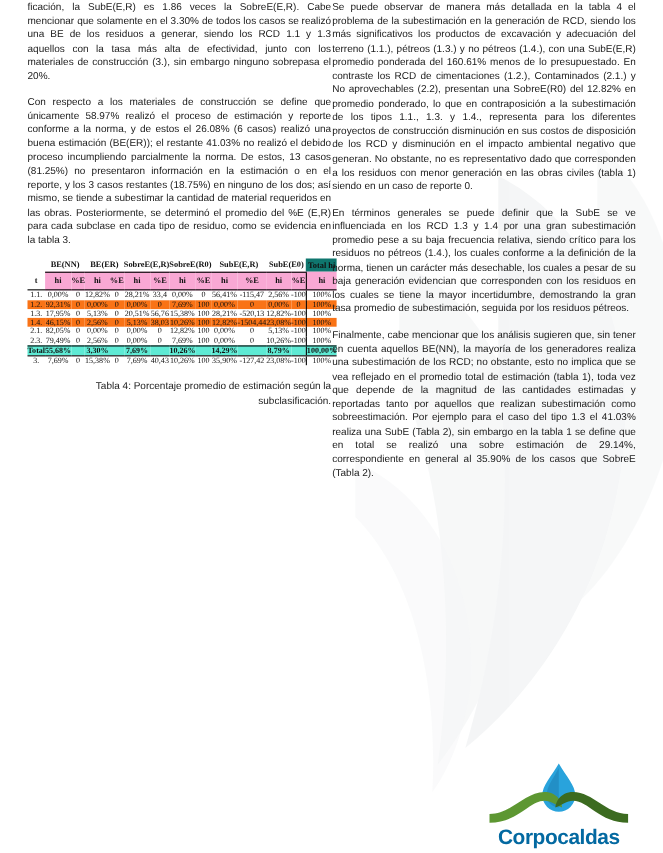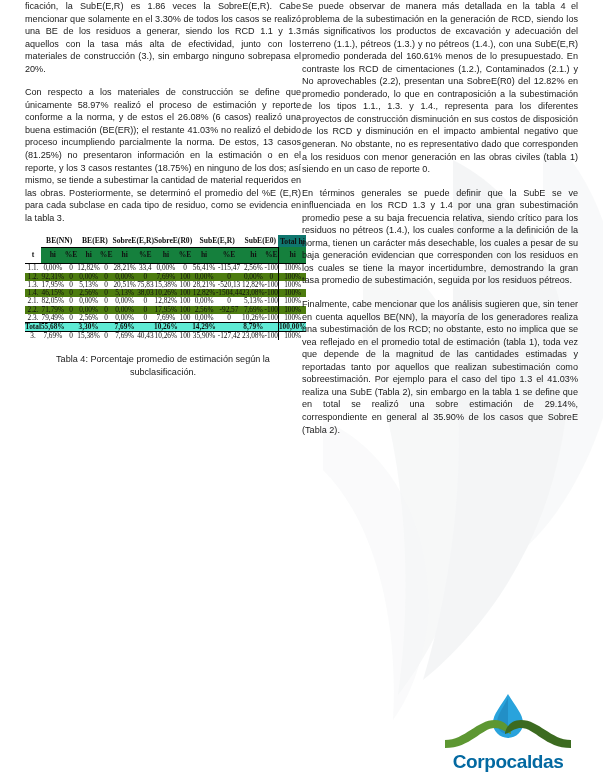--- a/index.html
+++ b/index.html
@@ -37,43 +37,43 @@
   }
   table.t4 th,table.t4 td{
     padding:0;text-align:center;vertical-align:middle;
     line-height:8.2px;
   }
   thead tr.grp th{
     font-weight:bold;font-size:7.6px;padding:2px 0 1px;
     border-bottom:1.1px solid #000;line-height:8.6px;
   }
   thead tr.sub th{
-    font-weight:bold;font-size:7.6px;background:#15803d;
+    font-weight:bold;font-size:7.6px;background:#f9a8d4;
     padding:3px 0 4px;line-height:8.6px;
     border-bottom:1.1px solid #000;
   }
   thead tr.grp th.tot,thead tr.sub th.tot{background:#0f766e;border-bottom:none;}
   thead tr.grp th.rowh,thead tr.sub th.rowh{background:#fff;}
   thead tr.sub th.rowh{border-bottom:1.1px solid #000;}
   thead tr.grp th.rowh{border-bottom:none;}
 
   tbody td{padding:4px 0 4px;border:none;}
-  tbody tr.shade td{background:#4d7c0f;}
+  tbody tr.shade td{background:#f97316;}
   tbody tr.total td{background:#5eead4;font-weight:bold;}
   tbody tr.total td,tbody tr.total th{border-top:1px solid #000;border-bottom:1px solid #000;}
   td.rowlab{font-weight:normal;width:20px;}
   tbody tr.total td.rowlab{font-weight:bold;}
 
   .c-hi{width:24px;}
   .c-pe{width:17px;}
   .c-tot{width:24px;border-left:1px solid #000;}
 
   .caption{
     font-size:9.1px;line-height:12.55px;color:#1a1a1a;
-    margin-top:13px;text-align:center;
+    margin-top:13px;text-align:right;
   }
 
   
   .logo{position:absolute;left:443px;top:690px;width:130px;text-align:center;z-index:3;}
   .logo svg{display:block;}
   .logo .brand{
     font-family:"Liberation Sans", sans-serif;
     font-weight:bold;font-size:19px;color:#0369a1;letter-spacing:-.4px;
     border-bottom:2px solid #1b4f8a;display:inline-block;line-height:19px;padding:0 1px 14px;
   }
@@ -162,21 +162,21 @@
                 <td class="c-pe">0</td>
                 <td class="c-tot">100%</td>
               </tr>
               <tr>
                 <td class="rowlab">1.3.</td>
                 <td class="c-hi">17,95%</td>
                 <td class="c-pe">0</td>
                 <td class="c-hi">5,13%</td>
                 <td class="c-pe">0</td>
                 <td class="c-hi">20,51%</td>
-                <td class="c-pe">75,83</td>
+                <td class="c-pe">56,76</td>
                 <td class="c-hi">15,38%</td>
                 <td class="c-pe">100</td>
                 <td class="c-hi">28,21%</td>
                 <td class="c-pe">-520,13</td>
                 <td class="c-hi">12,82%</td>
                 <td class="c-pe">-100</td>
                 <td class="c-tot">100%</td>
               </tr>
               <tr class="shade">
                 <td class="rowlab">1.4.</td>
@@ -200,36 +200,20 @@
                 <td class="c-pe">0</td>
                 <td class="c-hi">0,00%</td>
                 <td class="c-pe">0</td>
                 <td class="c-hi">0,00%</td>
                 <td class="c-pe">0</td>
                 <td class="c-hi">12,82%</td>
                 <td class="c-pe">100</td>
                 <td class="c-hi">0,00%</td>
                 <td class="c-pe">0</td>
                 <td class="c-hi">5,13%</td>
-                <td class="c-pe">-100</td>
-                <td class="c-tot">100%</td>
-              </tr>
-              <tr class="shade">
-                <td class="rowlab">2.2.</td>
-                <td class="c-hi">71,79%</td>
-                <td class="c-pe">0</td>
-                <td class="c-hi">0,00%</td>
-                <td class="c-pe">0</td>
-                <td class="c-hi">0,00%</td>
-                <td class="c-pe">0</td>
-                <td class="c-hi">17,95%</td>
-                <td class="c-pe">100</td>
-                <td class="c-hi">2,56%</td>
-                <td class="c-pe">-92,57</td>
-                <td class="c-hi">7,69%</td>
                 <td class="c-pe">-100</td>
                 <td class="c-tot">100%</td>
               </tr>
               <tr>
                 <td class="rowlab">2.3.</td>
                 <td class="c-hi">79,49%</td>
                 <td class="c-pe">0</td>
                 <td class="c-hi">2,56%</td>
                 <td class="c-pe">0</td>
                 <td class="c-hi">0,00%</td>

